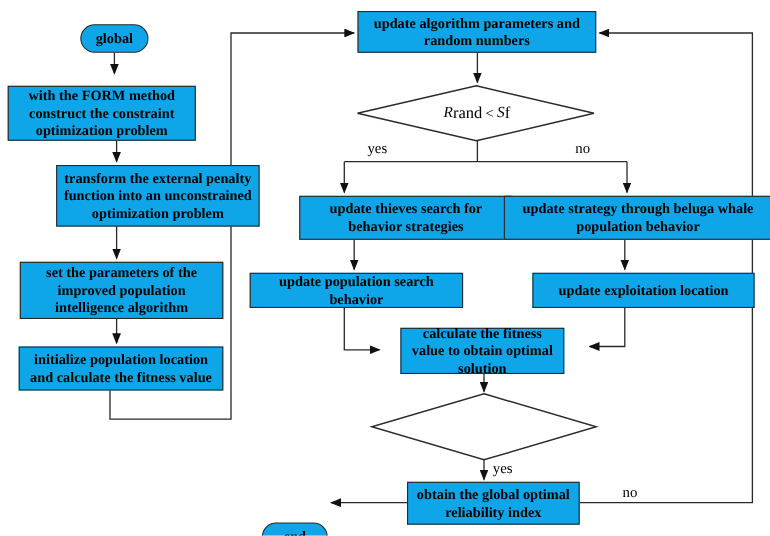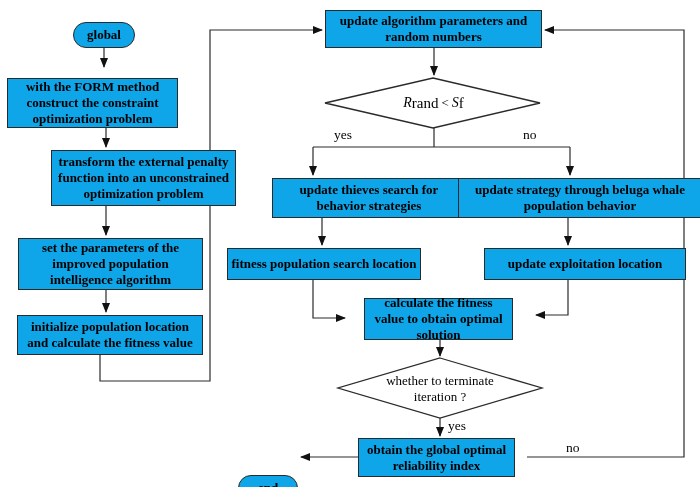--- a/index.html
+++ b/index.html
@@ -97,28 +97,27 @@
       <sub>f</sub>
   </div>
 
   <span class="lbl" style="left:334px;top:127px;">yes</span>
   <span class="lbl" style="left:523px;top:127px;">no</span>
 
   <div class="node" style="left:227px;top:178px;width:194px;height:40px;margin-left:45px;">update thieves search for behavior strategies</div>
 
   <div class="node" style="left:458px;top:178px;width:244px;height:40px;">update strategy through beluga whale population behavior</div>
 
-  <div class="node" style="left:227px;top:248px;width:194px;height:32px;">fitness population search location</div>
+  <div class="node" style="left:227px;top:248px;width:194px;height:32px;">update population search behavior</div>
 
   <div class="node" style="left:484px;top:248px;width:202px;height:32px;">update exploitation location</div>
 
   <div class="node" style="left:364px;top:298px;width:149px;height:42px;">calculate the fitness value to obtain optimal solution</div>
 
-  <div class="dtext" style="left:363px;top:372px;width:154px;height:34px;">whether to terminate iteration ?</div>
 
   <span class="lbl" style="left:448px;top:418px;">yes</span>
   <span class="lbl" style="left:566px;top:440px;">no</span>
 
-  <div class="node" style="left:358px;top:438px;width:157px;height:39px;">obtain the global optimal reliability index</div>
+  <div class="node" style="left:370px;top:438px;width:157px;height:39px;">obtain the global optimal reliability index</div>
 
   <div class="node rounded" style="left:238px;top:443px;width:60px;height:26px;margin-top:32px;">end</div>
 
 </div>
 
 </body></html>

